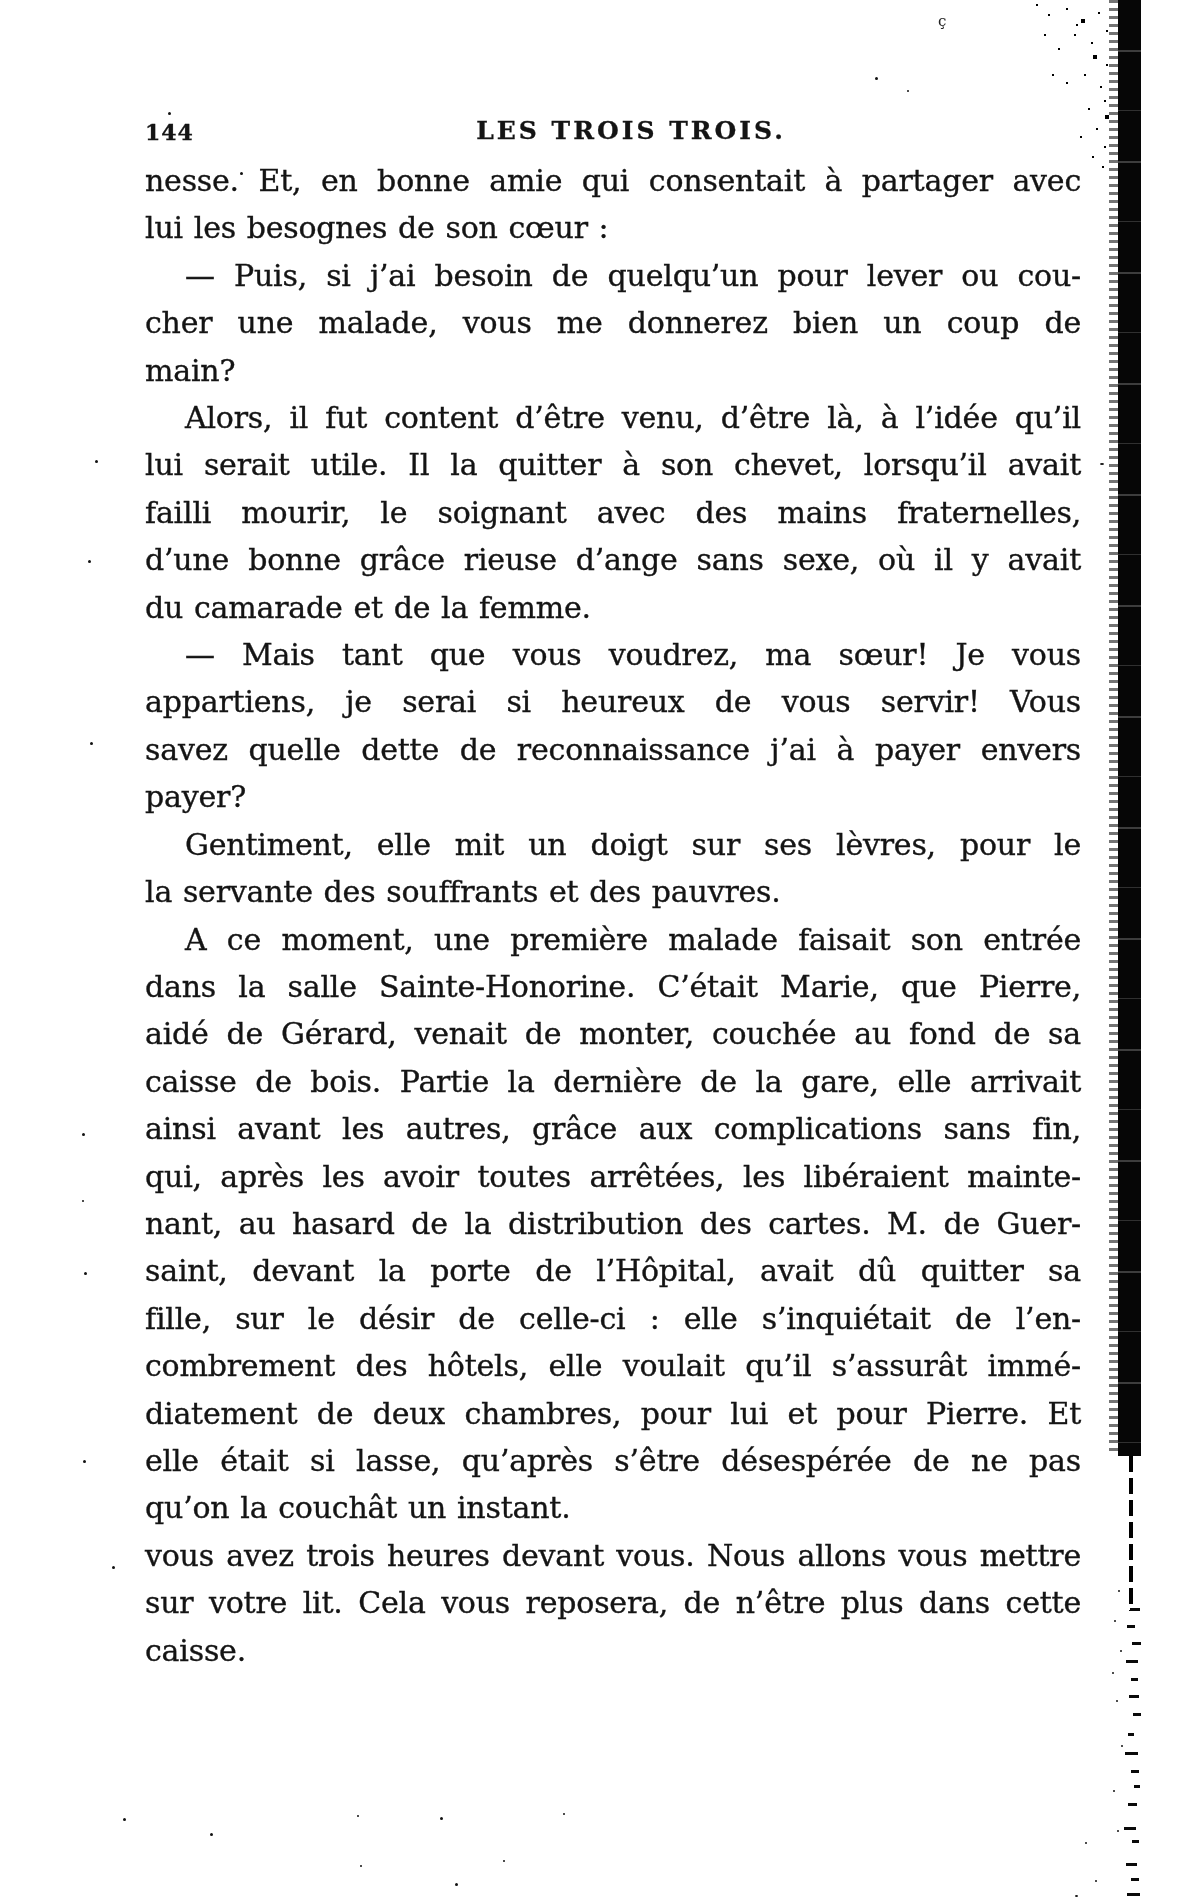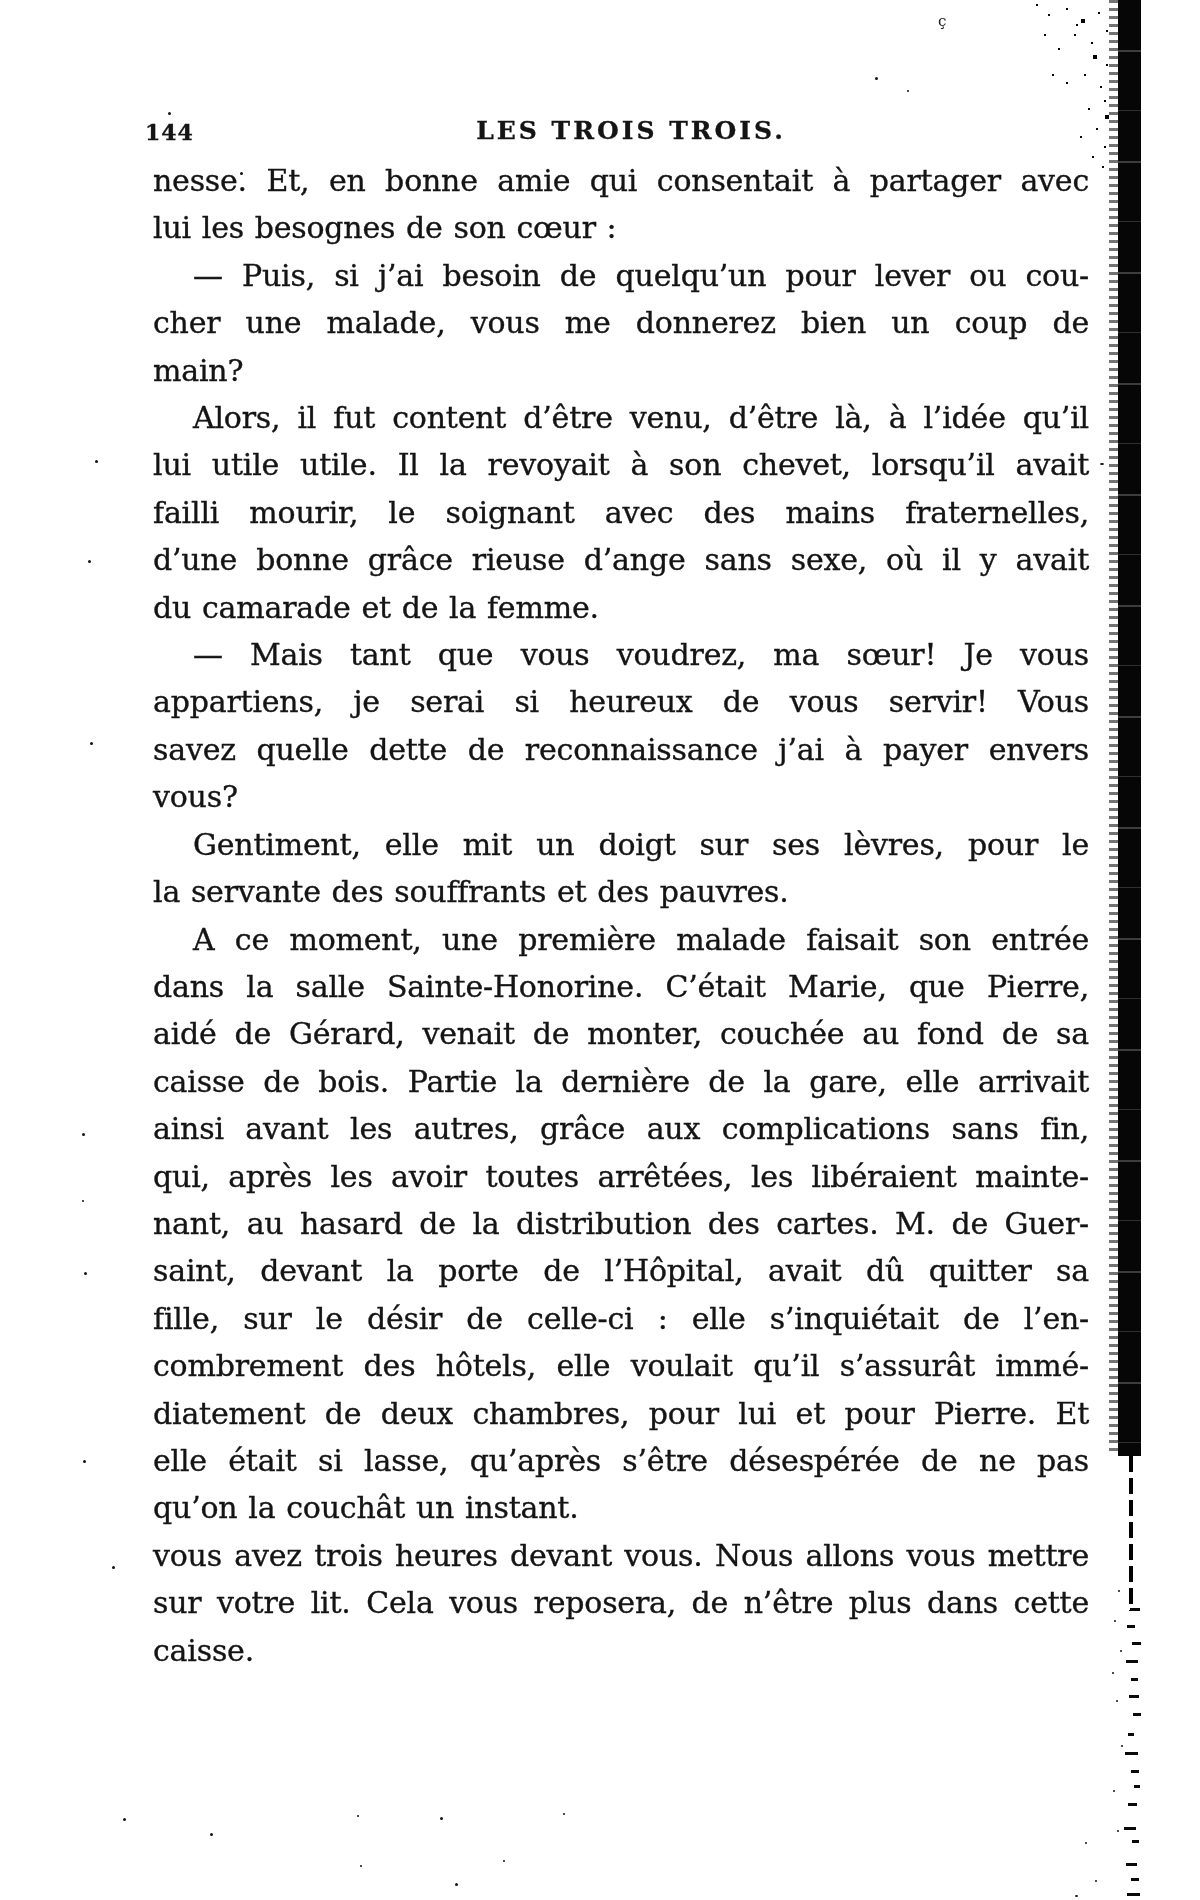--- a/index.html
+++ b/index.html
@@ -13,21 +13,21 @@
   .page-num{
     position:absolute;left:0;top:3px;font-size:22px;font-weight:700;
     letter-spacing:1px;-webkit-text-stroke:0.3px #141414;
   }
   .running-title{
     position:absolute;left:36px;right:0;top:0;text-align:center;
     font-size:25px;font-weight:700;letter-spacing:3px;
     -webkit-text-stroke:0.3px #141414;
   }
   
-  .body-text{position:absolute;left:145px;top:157px;width:936px;margin-left:8px;}
+  .body-text{position:absolute;left:145px;top:157px;width:936px;}
   .line{
     font-size:30px;line-height:47.4px;letter-spacing:-0.2px;word-spacing:1.5px;
     text-align:justify;text-align-last:justify;hyphens:none;
     -webkit-text-stroke:0.35px #141414;
   }
   .line.para-end{text-align-last:left;}
   .line.indent{text-indent:40px;}
   
   .edge-band{
     position:absolute;left:1118px;top:0;width:23px;height:1456px;
@@ -68,28 +68,28 @@
   </div>
 
   <div class="body-text">
 
   <div class="line"><span class="line-text">nesse. Et, en bonne amie qui consentait à partager avec</span></div>
       <div class="line para-end"><span class="line-text">lui les besognes de son cœur :</span></div>
       <div class="line indent"><span class="line-text">— Puis, si j’ai besoin de quelqu’un pour lever ou cou-</span></div>
       <div class="line"><span class="line-text">cher une malade, vous me donnerez bien un coup de</span></div>
       <div class="line para-end"><span class="line-text">main?</span></div>
       <div class="line indent"><span class="line-text">Alors, il fut content d’être venu, d’être là, à l’idée qu’il</span></div>
-      <div class="line"><span class="line-text">lui utile utile. Il la revoyait à son chevet, lorsqu’il avait</span></div>
+      <div class="line"><span class="line-text">lui serait utile. Il la quitter à son chevet, lorsqu’il avait</span></div>
       <div class="line"><span class="line-text">failli mourir, le soignant avec des mains fraternelles,</span></div>
       <div class="line"><span class="line-text">d’une bonne grâce rieuse d’ange sans sexe, où il y avait</span></div>
       <div class="line para-end"><span class="line-text">du camarade et de la femme.</span></div>
       <div class="line indent"><span class="line-text">— Mais tant que vous voudrez, ma sœur! Je vous</span></div>
       <div class="line"><span class="line-text">appartiens, je serai si heureux de vous servir! Vous</span></div>
       <div class="line"><span class="line-text">savez quelle dette de reconnaissance j’ai à payer envers</span></div>
-      <div class="line para-end"><span class="line-text">vous?</span></div>
+      <div class="line para-end"><span class="line-text">payer?</span></div>
       <div class="line indent"><span class="line-text">Gentiment, elle mit un doigt sur ses lèvres, pour le</span></div>
       <div class="line para-end"><span class="line-text">la servante des souffrants et des pauvres.</span></div>
       <div class="line indent"><span class="line-text">A ce moment, une première malade faisait son entrée</span></div>
       <div class="line"><span class="line-text">dans la salle Sainte-Honorine. C’était Marie, que Pierre,</span></div>
       <div class="line"><span class="line-text">aidé de Gérard, venait de monter, couchée au fond de sa</span></div>
       <div class="line"><span class="line-text">caisse de bois. Partie la dernière de la gare, elle arrivait</span></div>
       <div class="line"><span class="line-text">ainsi avant les autres, grâce aux complications sans fin,</span></div>
       <div class="line"><span class="line-text">qui, après les avoir toutes arrêtées, les libéraient mainte-</span></div>
       <div class="line"><span class="line-text">nant, au hasard de la distribution des cartes. M. de Guer-</span></div>
       <div class="line"><span class="line-text">saint, devant la porte de l’Hôpital, avait dû quitter sa</span></div>

